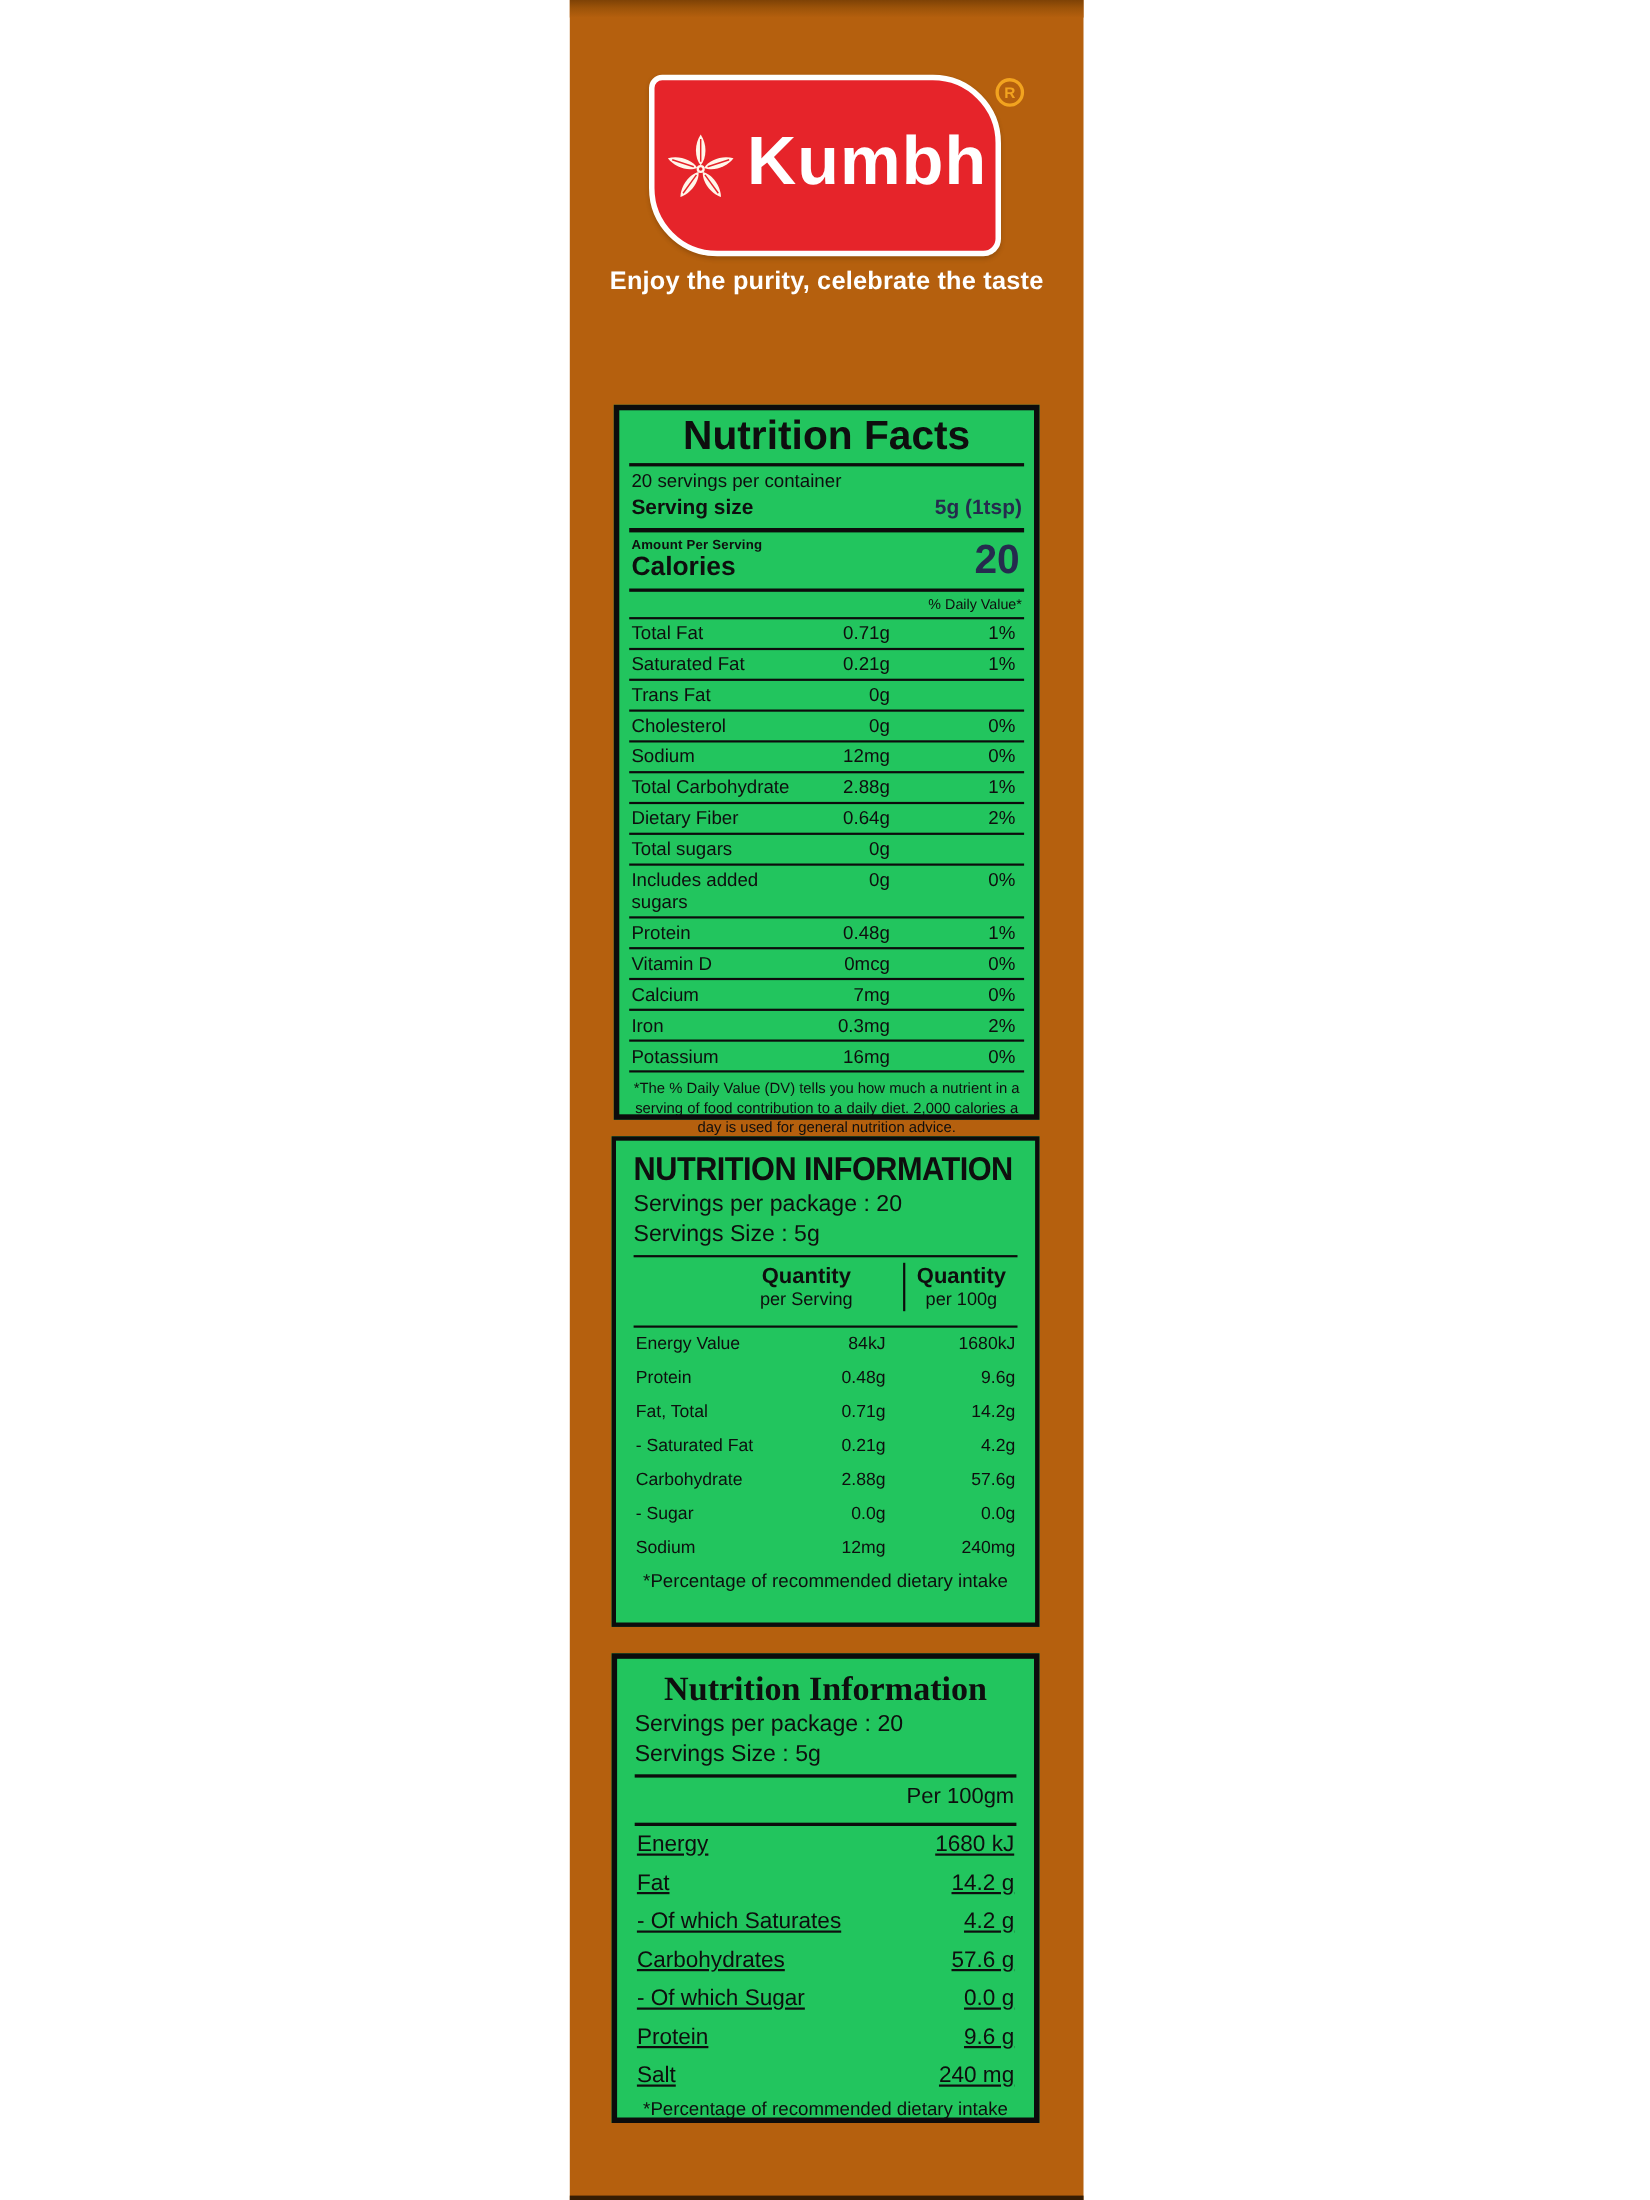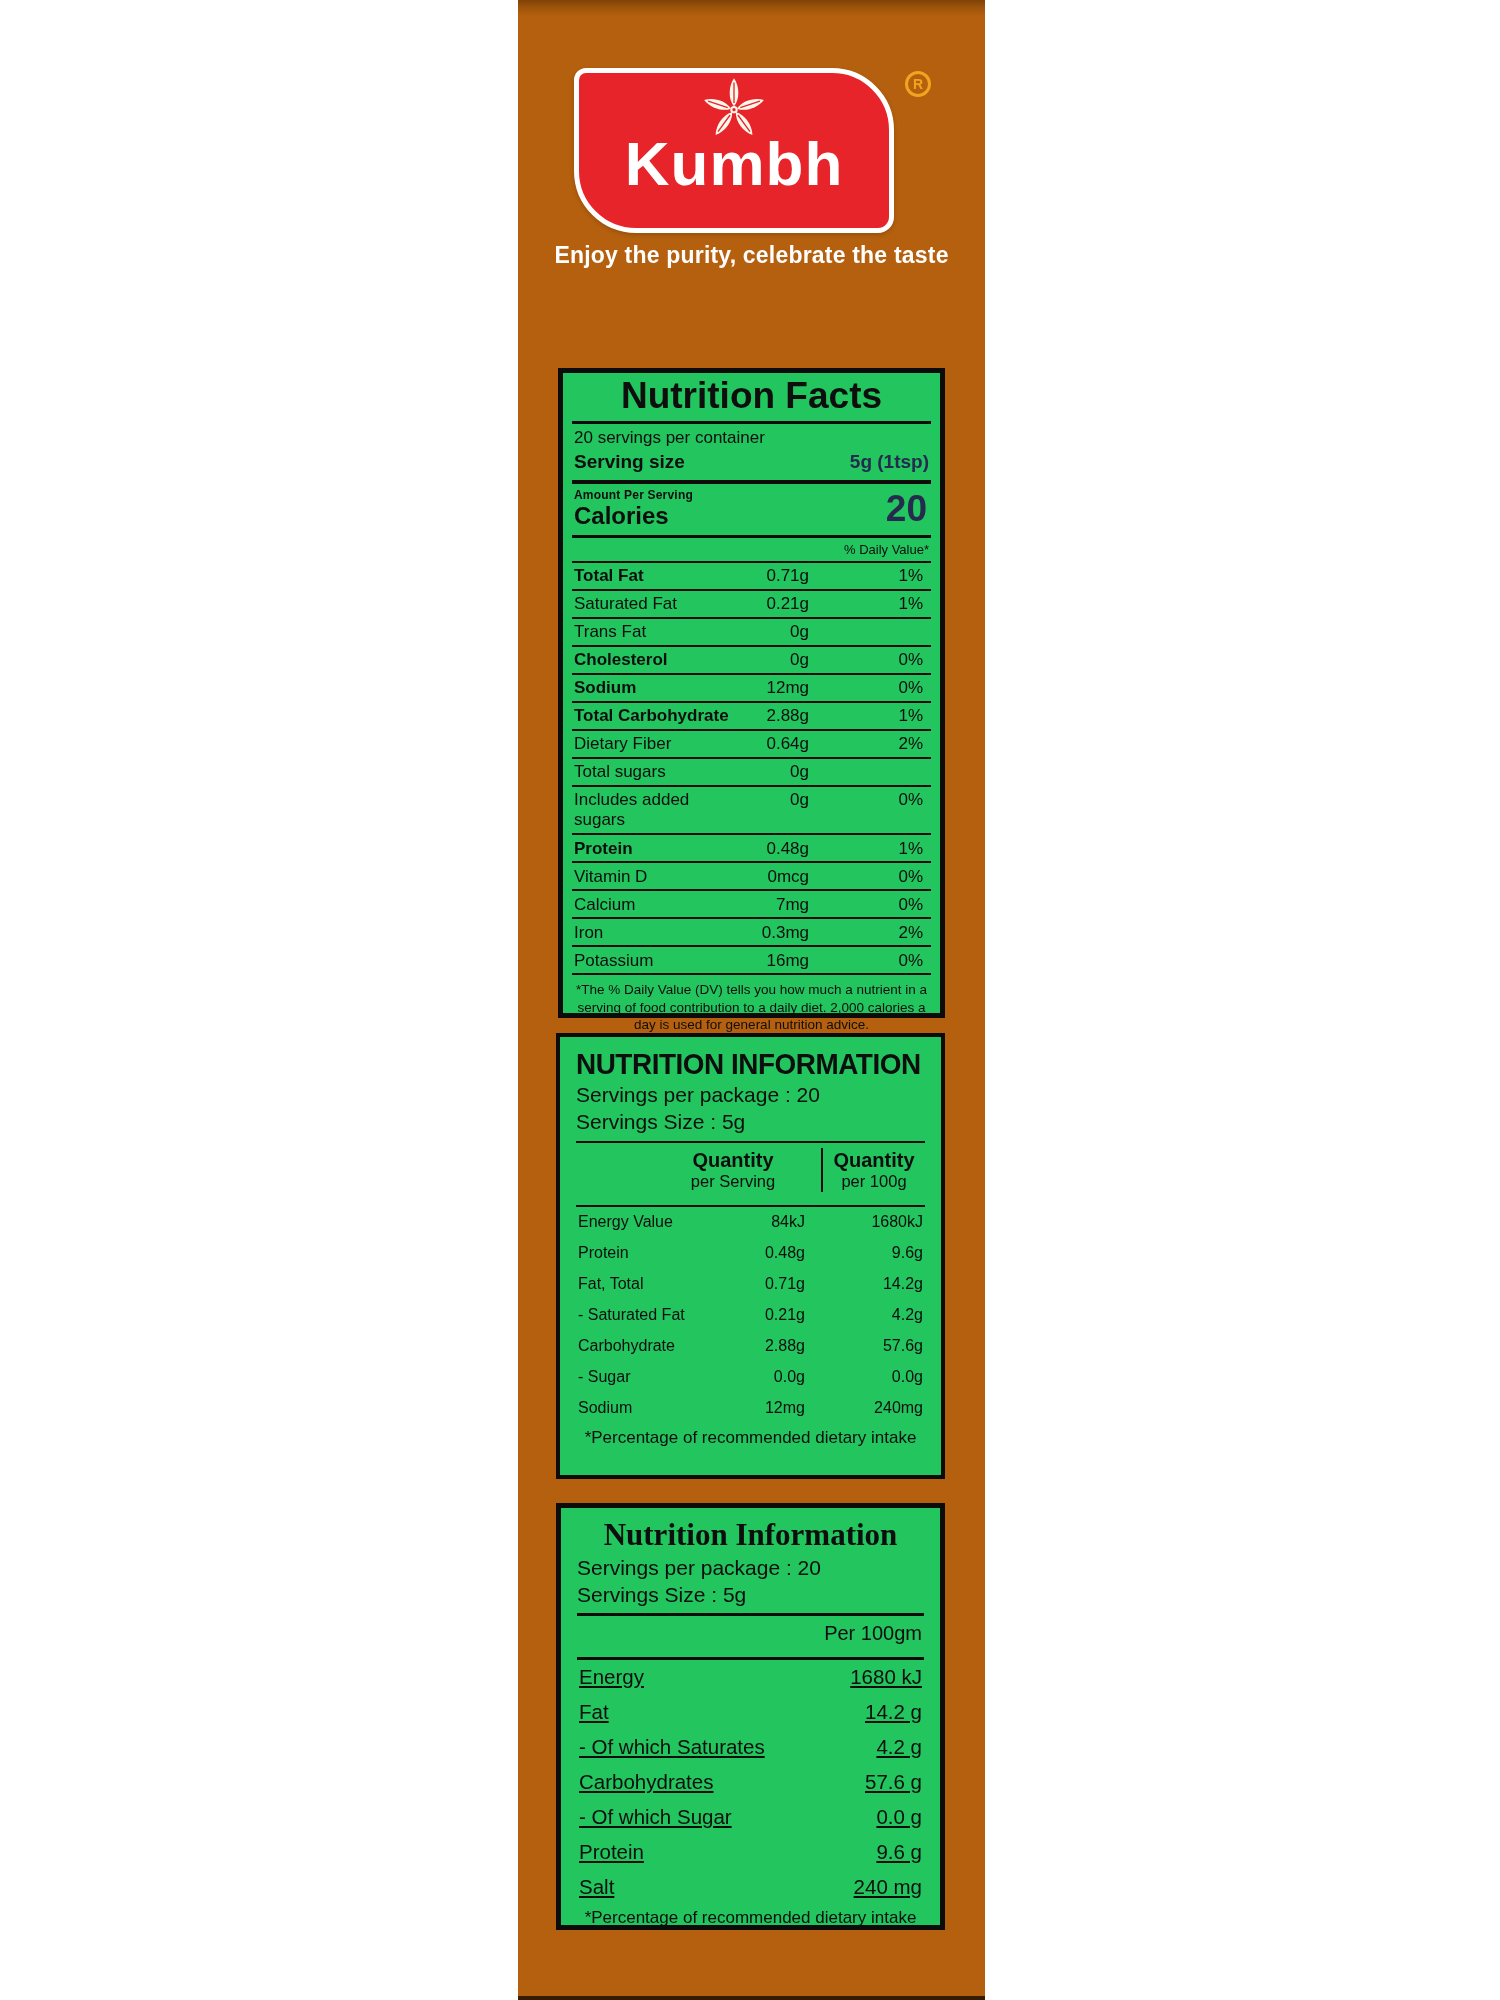--- a/index.html
+++ b/index.html
@@ -19,25 +19,25 @@
     content:''; position:absolute; top:0; left:0; right:0; height:16px;
     background:linear-gradient(180deg,#7e4206 0%,#9c5309 45%,#b5600e 100%);
   }
   .strip::after {
     content:''; position:absolute; bottom:0; left:0; right:0; height:4px;
     background:#351d03;
   }
 
   
   .logo-box {
-    position:absolute; left:56px; top:68px; width:320px; height:165px;
+    position:absolute; left:72px; top:68px; width:320px; height:165px;
     background:#e6242a; border:5px solid #ffffff;
     border-radius:12px 62px 16px 62px;
     box-sizing:border-box;
-    display:flex; flex-direction:column; align-items:center;
+    display:flex; flex-direction:row; align-items:center;
     box-shadow:0 2px 4px rgba(60,30,0,.25);
   }
   .flower { width:84px; height:66px; margin-top:2px; flex:0 0 auto; }
   .logo-word {
     color:#ffffff; font-weight:bold; font-size:62px; line-height:1;
     letter-spacing:1px; margin-top:-8px;
   }
   .reg-badge {
     position:absolute; left:387px; top:71px; width:26px; height:26px;
     border:3px solid #f2a31f; border-radius:50%; box-sizing:border-box;
@@ -71,21 +71,21 @@
     font-size:37px; font-weight:bold; line-height:1;
   }
   .p1-dv-header { text-align:right; font-size:13px; padding:4px 2px; border-bottom:2px solid #0c0c0c; }
   .p1-rows .row {
     display:grid; grid-template-columns:1fr 70px 120px;
     font-size:17px; line-height:1.18; padding:3.5px 2px 2.5px;
     border-bottom:2.5px solid #0c0c0c; align-items:baseline;
   }
   .p1-rows .row .c-amount { text-align:right; }
   .p1-rows .row .c-dv { text-align:right; padding-right:6px; }
-  .p1-rows .row.b .c-label { font-weight:bold; }
+  .p1-rows .row.b .c-label { font-weight:normal; }
   .p1-footnote {
     font-size:13.5px; line-height:1.3; text-align:center; padding:6px 2px 0;
   }
 
   
   .p2 { left:38px; top:1033px; width:389px; height:446px; border:4px solid #0c0c0c; padding:10px 16px; }
   .p2-title {
     font-weight:bold; font-size:30px; line-height:1.1; letter-spacing:-.5px;
     transform:scaleX(.93); transform-origin:left; white-space:nowrap;
   }

